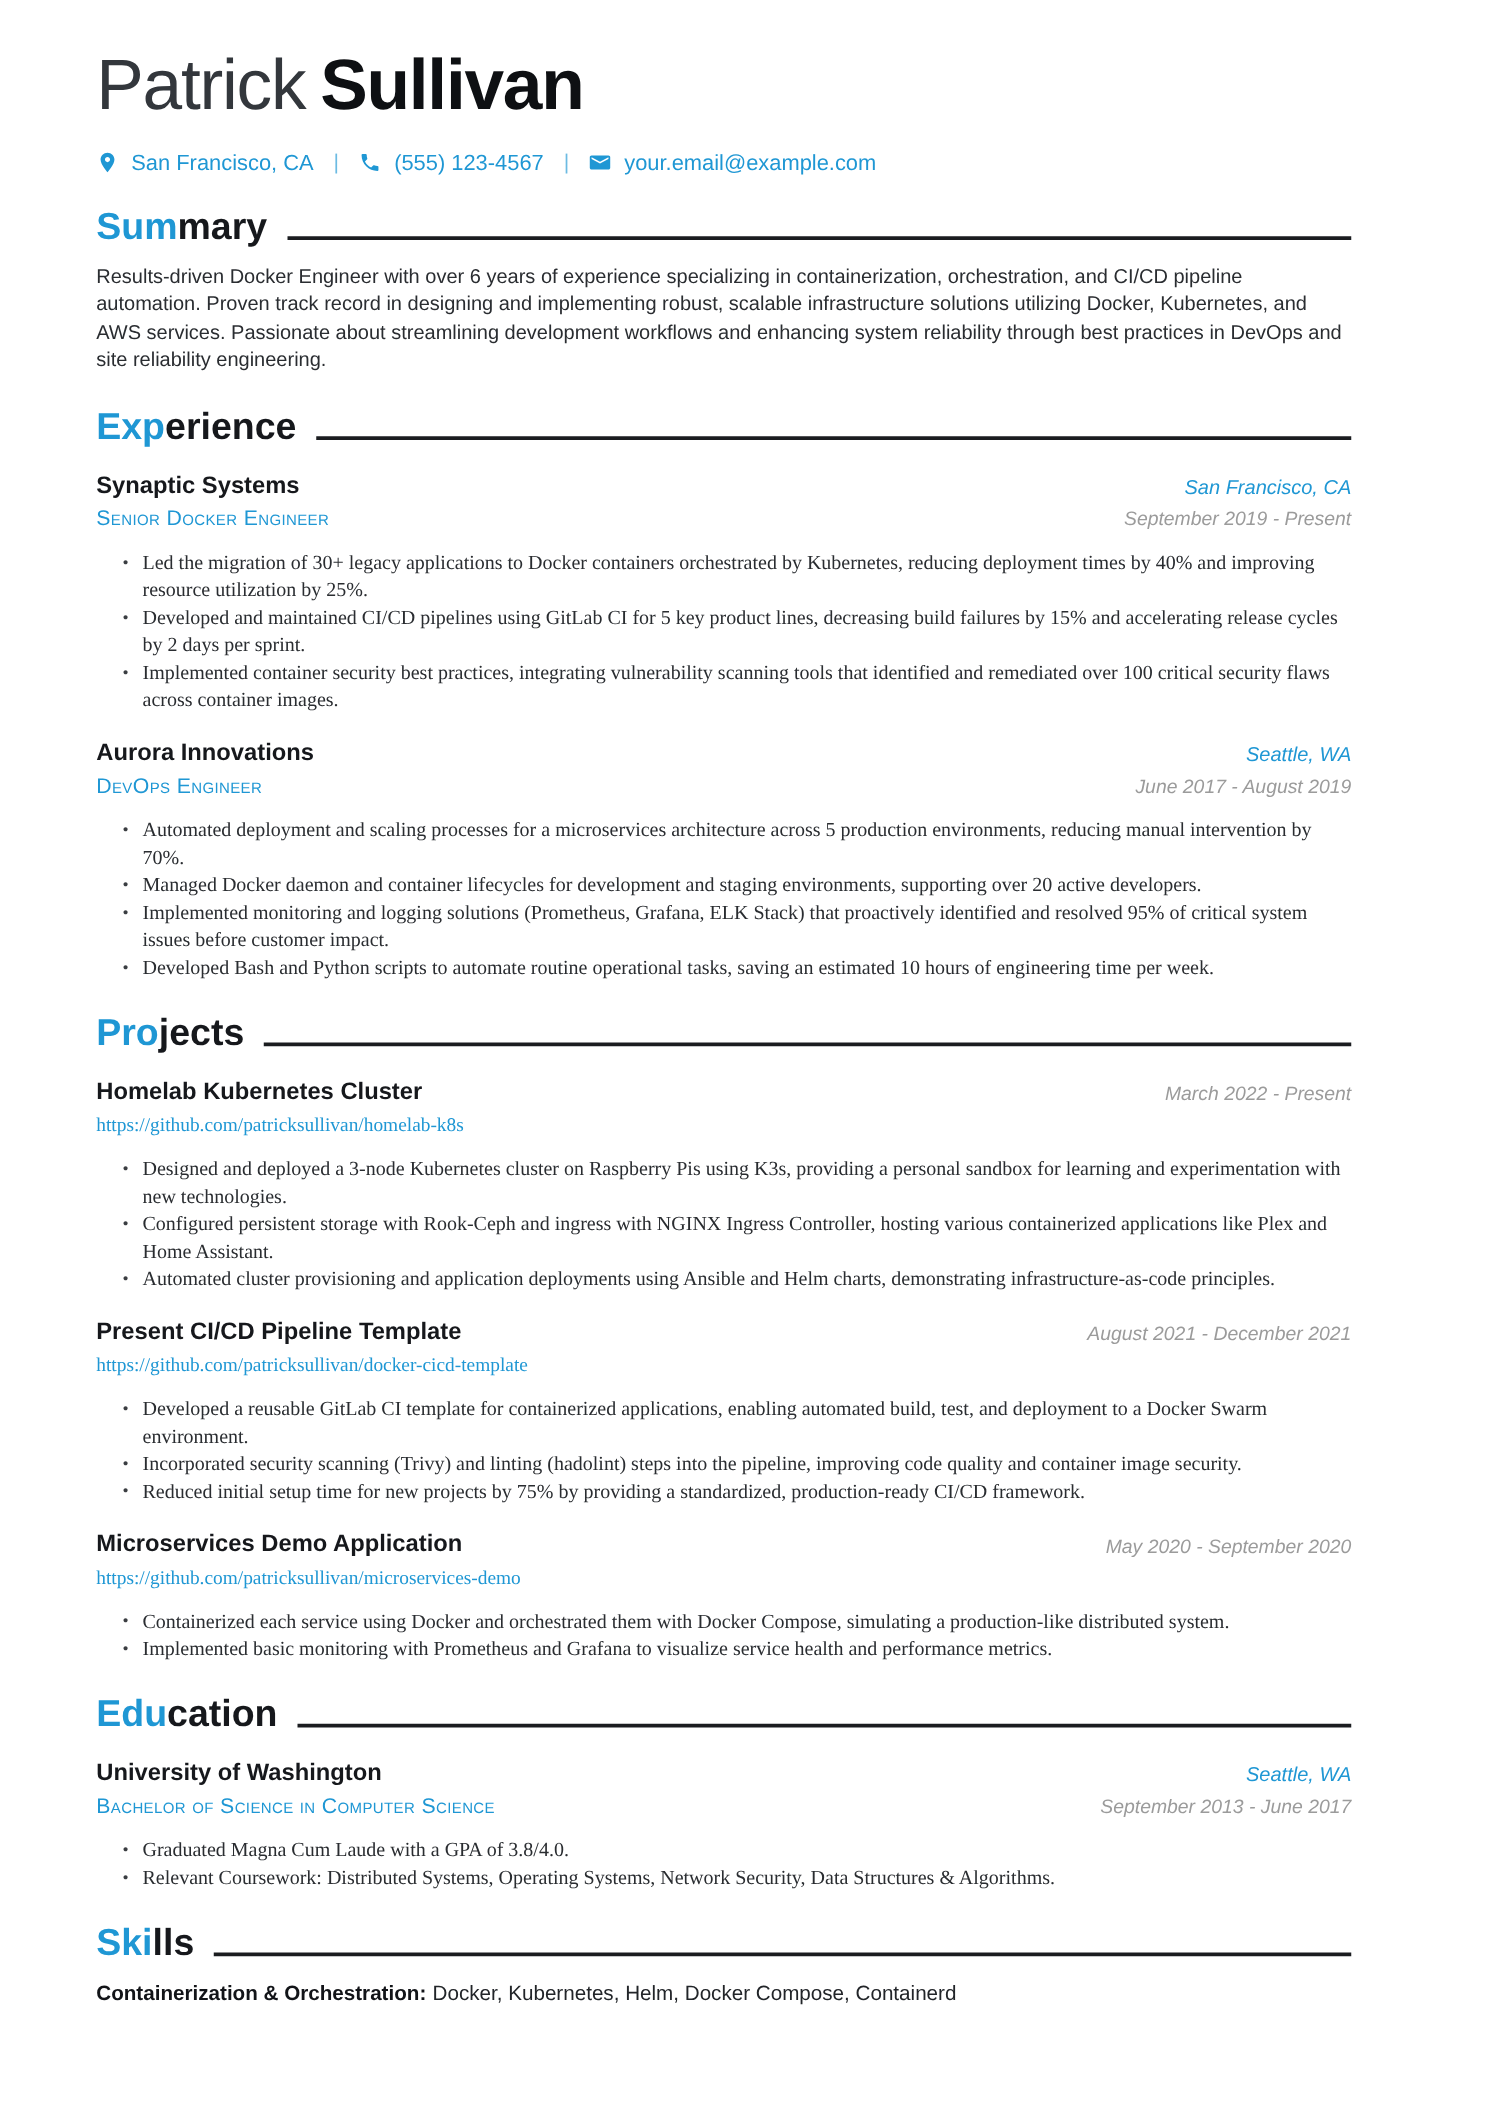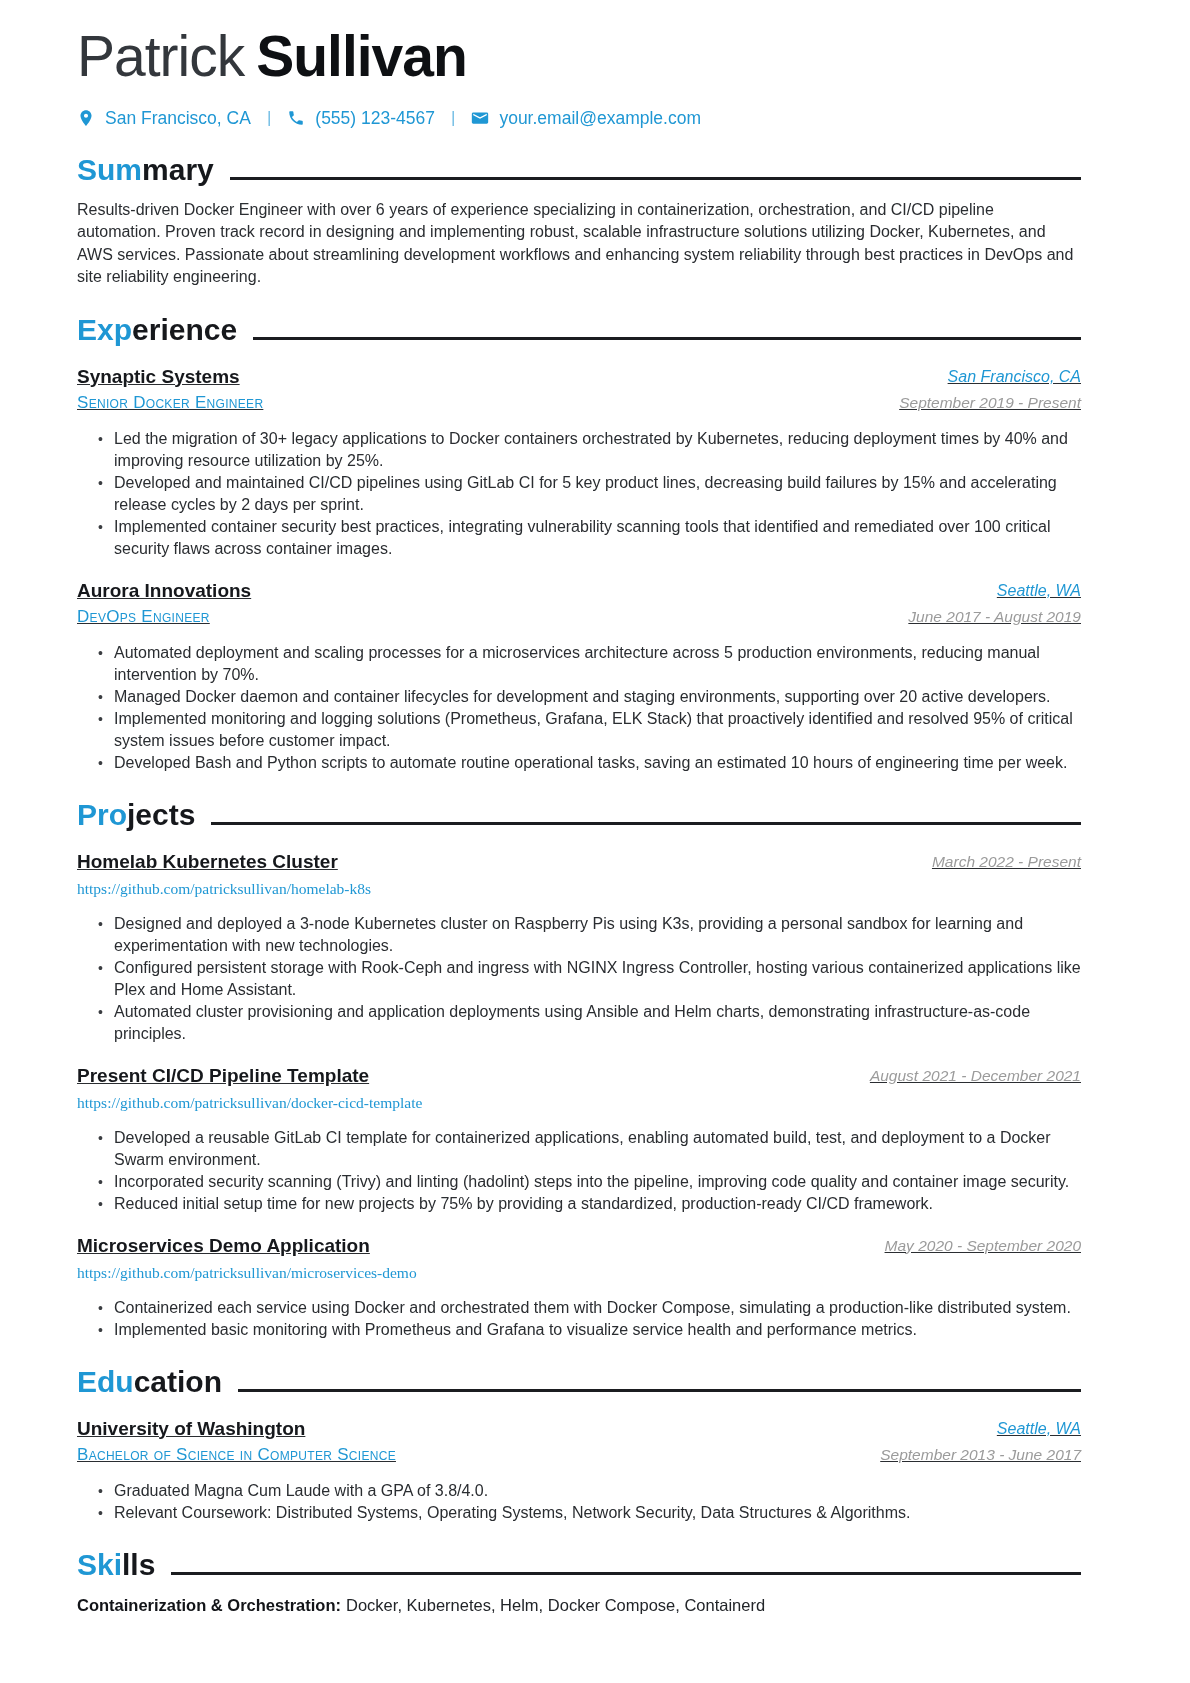--- a/index.html
+++ b/index.html
@@ -3,21 +3,21 @@
 <meta charset="utf-8">
 <style>
   :root { --accent:#1f97d4; --ink:#16181c; --body:#2a2d31; --muted:#9b9b9b; }
   * { margin:0; padding:0; box-sizing:border-box; }
   html,body { background:#ffffff; }
   body {
     width:1190px; height:1683px; overflow:hidden;
     font-family:"Liberation Sans", sans-serif;
     color:var(--body);
   }
-  .page { width:1158px; height:1683px; padding:26px 77px 0 77px; }
+  .page { width:1158px; height:1683px; padding:38px 77px 0 77px; }
 
   
   .name { font-size:57px; letter-spacing:-1px; line-height:1.08; white-space:nowrap; }
   .name .first { font-weight:400; color:#33373c; }
   .name .last  { font-weight:700; color:#0e1013; margin-left:12px; }
 
   .contact { display:flex; align-items:center; margin-top:20px; font-size:17.5px; color:var(--accent); }
   .contact .item { display:flex; align-items:center; gap:10px; }
   .contact .sep { color:var(--accent); opacity:.65; margin:0 16px; font-size:17px; }
   .cicon { width:18px; height:18px; display:block; }
@@ -27,29 +27,29 @@
   .sec-head { display:flex; align-items:flex-end; margin-top:24px; }
   .sec-title { font-size:30px; font-weight:700; color:var(--ink); line-height:1.1; white-space:nowrap; }
   .sec-title .acc { color:var(--accent); }
   .sec-rule { flex:1; border-top:3.5px solid #1b1d20; margin:0 0 6px 16px; }
 
   
   .para { margin-top:13px; font-size:16px; line-height:22.5px; color:var(--body);
           hyphens:auto; -webkit-hyphens:auto; }
 
   .entry { margin-top:20px; }
-  .entry-row { display:flex; justify-content:space-between; align-items:center;text-decoration:underline; }
+  .entry-row { display:flex; justify-content:space-between; align-items:flex-end; }
   .entry-row.second { margin-top:5px; }
   .org { font-size:19px; font-weight:700; color:var(--ink); }
   .loc { font-size:16px; font-style:italic; color:var(--accent); }
   .role { font-size:17px; color:var(--accent); font-variant:small-caps; letter-spacing:.3px; }
   .dates { font-size:15.5px; font-style:italic; color:var(--muted); }
   .url { font-size:15.5px; color:var(--accent); text-decoration:none; display:inline-block; margin-top:7px;font-family:Liberation Serif, serif; }
 
-  ul.bullets { list-style:none; margin-top:15px; }
+  ul.bullets { list-style:none; margin-top:15px;font-family:Liberation Serif, serif; }
   ul.bullets li {
     position:relative; padding-left:37px; font-size:16px; line-height:22px; color:var(--body);
     hyphens:auto; -webkit-hyphens:auto;
   }
   ul.bullets li::before {
     content:"•"; position:absolute; left:21px; top:0; color:#3a3d41; font-size:14px; line-height:22px;
   }
 
   .skills-line { margin-top:15px; font-size:16.5px; color:var(--ink); }
   .skills-line .cat { font-weight:700; color:#121418; }

